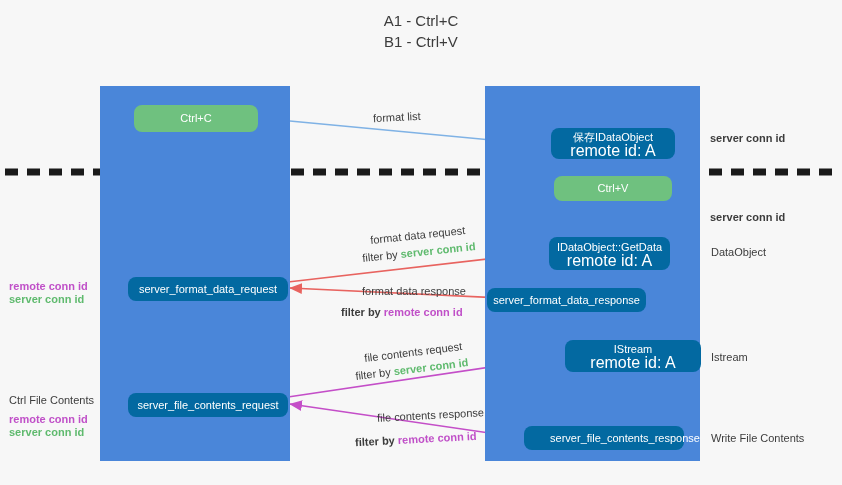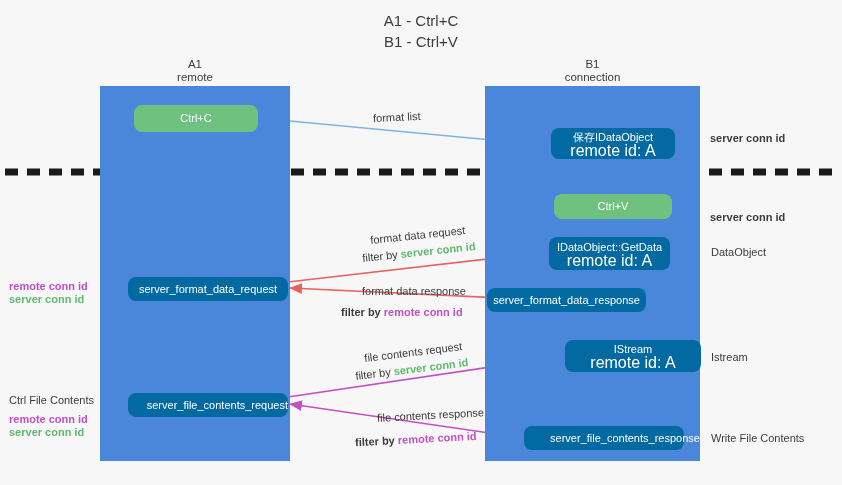--- a/index.html
+++ b/index.html
@@ -144,42 +144,34 @@
 
     <line x1="524" y1="438" x2="290" y2="404" stroke="#c44ec8" stroke-width="1.6" marker-end="url(#ah-magenta)"></line>
     <line x1="524" y1="438" x2="519" y2="438" stroke="#c44ec8" stroke-width="1.6" marker-end="url(#ah-magenta)"></line>
   </svg>
 
   <div id="title-block">
     <div>A1 - Ctrl+C</div>
     <div>B1 - Ctrl+V</div>
   </div>
 
-  <div id="lane-a-header" class="lane-header">
-    <div>A1</div>
-    <div>remote</div>
-  </div>
-  <div id="lane-b-header" class="lane-header">
-    <div>B1</div>
-    <div>connection</div>
-  </div>
 
   <div id="lane-a" class="lane"></div>
   <div id="lane-b" class="lane"></div>
 
   <div class="box box-green" style="left:134px; top:105px; width:124px; height:27px;">
     <span>Ctrl+C</span>
   </div>
 
   <div class="box box-orange" style="left:551px; top:128px; width:124px; height:31px;">
     <span>保存IDataObject</span>
     <span class="line2">remote id: A</span>
   </div>
 
-  <div class="box box-green" style="left:554px; top:194px; width:118px; height:25px;">
+  <div class="box box-green" style="left:554px; top:176px; width:118px; height:25px;">
     <span>Ctrl+V</span>
   </div>
 
   <div class="box box-orange" style="left:549px; top:237px; width:121px; height:33px;">
     <span>IDataObject::GetData</span>
     <span class="line2">remote id: A</span>
   </div>
 
   <div class="box box-orange" style="left:487px; top:288px; width:159px; height:24px;">
     <span>server_format_data_response</span>
@@ -187,21 +179,21 @@
 
   <div class="box box-orange" style="left:128px; top:277px; width:160px; height:24px;">
     <span>server_format_data_request</span>
   </div>
 
   <div class="box box-orange" style="left:565px; top:340px; width:136px; height:32px;">
     <span>IStream</span>
     <span class="line2">remote id: A</span>
   </div>
 
-  <div class="box box-orange" style="left:128px; top:393px; width:160px; height:24px;align-items:flex-end;">
+  <div class="box box-orange" style="left:128px; top:393px; width:160px; height:24px;">
     <span>server_file_contents_request</span>
   </div>
 
   <div class="box box-orange" style="left:524px; top:426px; width:160px; height:24px;padding-left:42px;">
     <span>server_file_contents_response</span>
   </div>
 
   <div class="note" style="left:373px; top:110px; transform: rotate(-3deg);">format list</div>
 
   <div class="note" style="left:370px; top:228px; transform: rotate(-6deg);">format data request</div>

